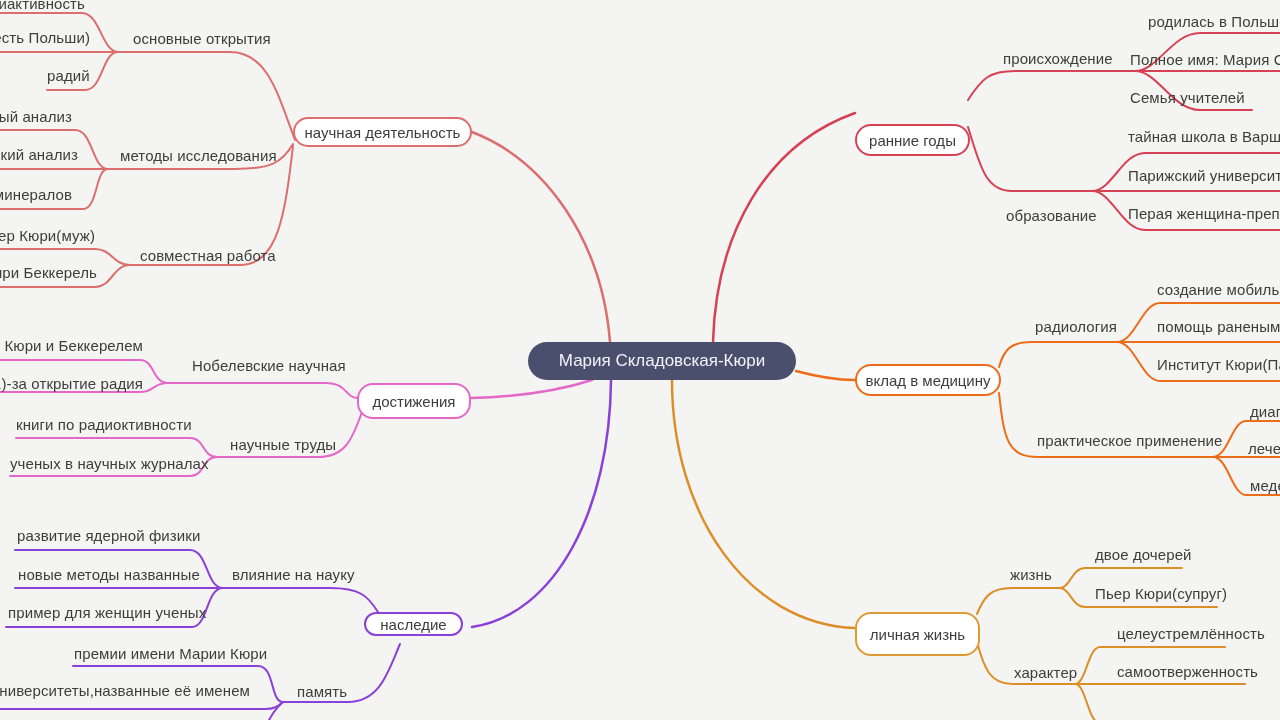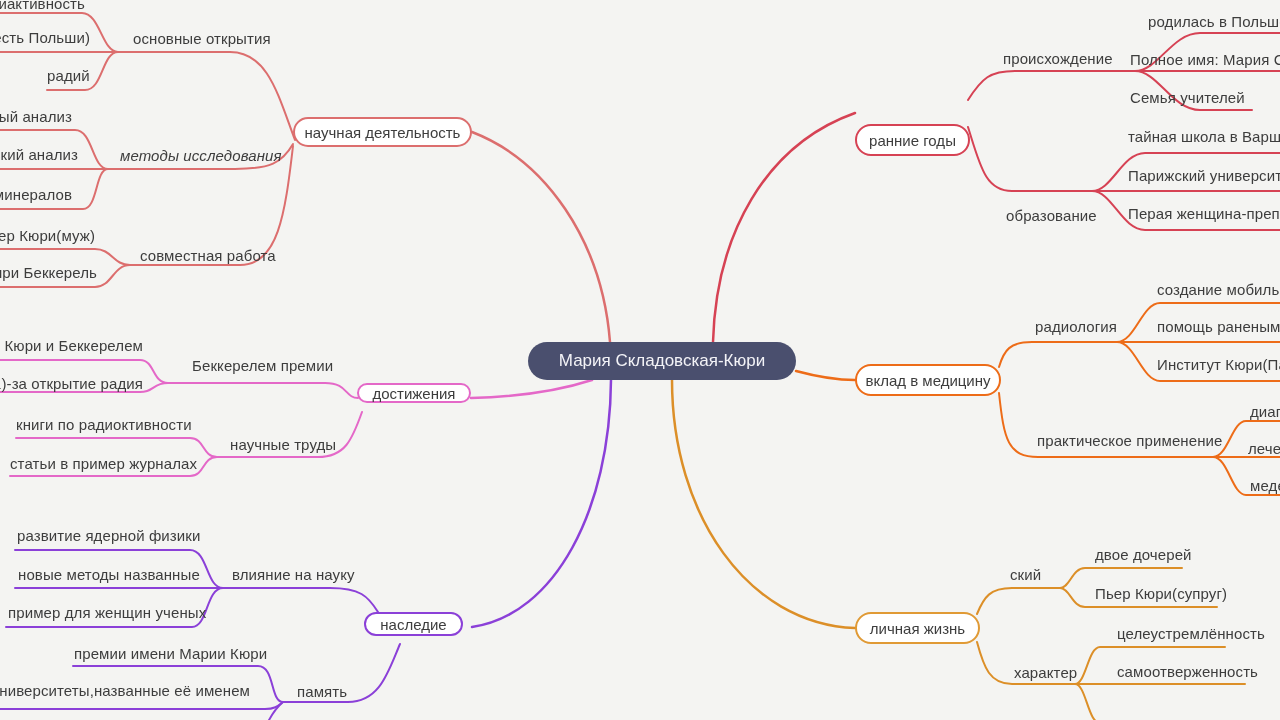--- a/index.html
+++ b/index.html
@@ -116,44 +116,44 @@
     <path d="M977,642 C984,668 990,684 1012,684 L1075,684"></path>
     <path d="M1075,684 C1086,684 1088,647 1100,647 L1225,647"></path>
     <path d="M1075,684 L1245,684"></path>
     <path d="M1075,684 C1086,684 1088,723 1100,723 L1195,723"></path>
   </g>
 </svg>
 
 <div class="central">Мария Складовская-Кюри</div>
 
 <div class="bnode c-coral" style="left:293px;top:117px;width:179px;height:30px;">научная деятельность</div>
-<div class="bnode c-pink" style="left:357px;top:383px;width:114px;height:20px;">достижения</div>
+<div class="bnode c-pink" style="left:357px;top:383px;width:114px;height:36px;">достижения</div>
 <div class="bnode c-purple" style="left:364px;top:612px;width:99px;height:24px;">наследие</div>
 <div class="bnode c-crimson" style="left:855px;top:97px;width:115px;height:32px;">ранние годы</div>
 <div class="bnode c-orange" style="left:855px;top:364px;width:146px;height:32px;">вклад в медицину</div>
-<div class="bnode c-amber" style="left:855px;top:612px;width:125px;height:32px;text-align:center;">личная жизнь</div>
+<div class="bnode c-amber" style="left:855px;top:612px;width:125px;height:44px;text-align:center;">личная жизнь</div>
 
 <div class="lbl" style="left:133px;top:30px;">основные открытия</div>
 <div class="lbl" style="right:1195px;top:-5px;">диактивность</div>
 <div class="lbl" style="right:1190px;top:29px;">есть Польши)</div>
 <div class="lbl" style="left:47px;top:67px;">радий</div>
-<div class="lbl" style="left:120px;top:147px;font-style:italic;">методы исследования</div>
+<div class="lbl" style="left:120px;top:147px;">методы исследования</div>
 <div class="lbl" style="right:1208px;top:108px;">ный анализ</div>
 <div class="lbl" style="right:1202px;top:146px;">ский анализ</div>
 <div class="lbl" style="right:1208px;top:186px;">минералов</div>
 <div class="lbl" style="left:140px;top:247px;">совместная работа</div>
 <div class="lbl" style="right:1185px;top:227px;">ьер Кюри(муж)</div>
 <div class="lbl" style="right:1183px;top:264px;">нри Беккерель</div>
 
-<div class="lbl" style="left:192px;top:357px;">Беккерелем премии</div>
+<div class="lbl" style="left:192px;top:357px;">Нобелевские научная</div>
 <div class="lbl" style="right:1137px;top:337px;">ом Кюри и Беккерелем</div>
 <div class="lbl" style="right:1137px;top:375px;">911)-за открытие радия</div>
 <div class="lbl" style="left:230px;top:436px;">научные труды</div>
 <div class="lbl" style="left:16px;top:416px;">книги по радиоктивности</div>
-<div class="lbl" style="left:10px;top:455px;">статьи в пример журналах</div>
+<div class="lbl" style="left:10px;top:455px;">ученых в научных журналах</div>
 
 <div class="lbl" style="left:232px;top:566px;">влияние на науку</div>
 <div class="lbl" style="left:17px;top:527px;">развитие ядерной физики</div>
 <div class="lbl" style="left:18px;top:566px;">новые методы названные</div>
 <div class="lbl" style="left:8px;top:604px;">пример для женщин ученых</div>
 <div class="lbl" style="left:297px;top:683px;">память</div>
 <div class="lbl" style="left:74px;top:645px;">премии имени Марии Кюри</div>
 <div class="lbl" style="right:1030px;top:682px;">ы и университеты,названные её именем</div>
 
 <div class="lbl" style="left:1003px;top:50px;">происхождение</div>
@@ -167,19 +167,19 @@
 
 <div class="lbl" style="left:1035px;top:318px;text-align:center;">радиология</div>
 <div class="lbl" style="left:1157px;top:281px;">создание мобильны</div>
 <div class="lbl" style="left:1157px;top:318px;">помощь раненым во</div>
 <div class="lbl" style="left:1157px;top:356px;">Институт Кюри(Пар</div>
 <div class="lbl" style="left:1037px;top:432px;">практическое применение</div>
 <div class="lbl" style="left:1250px;top:403px;">диаг</div>
 <div class="lbl" style="left:1248px;top:440px;">лече</div>
 <div class="lbl" style="left:1250px;top:477px;">меде</div>
 
-<div class="lbl" style="left:1010px;top:566px;">ский</div>
+<div class="lbl" style="left:1010px;top:566px;">жизнь</div>
 <div class="lbl" style="left:1095px;top:546px;text-align:right;">двое дочерей</div>
 <div class="lbl" style="left:1095px;top:585px;">Пьер Кюри(супруг)</div>
 <div class="lbl" style="left:1014px;top:664px;">характер</div>
 <div class="lbl" style="left:1117px;top:625px;">целеустремлённость</div>
 <div class="lbl" style="left:1117px;top:663px;">самоотверженность</div>
 <div class="lbl" style="left:1117px;top:702px;margin-top:44px;">трудолюбие</div>
 
 </body></html>

